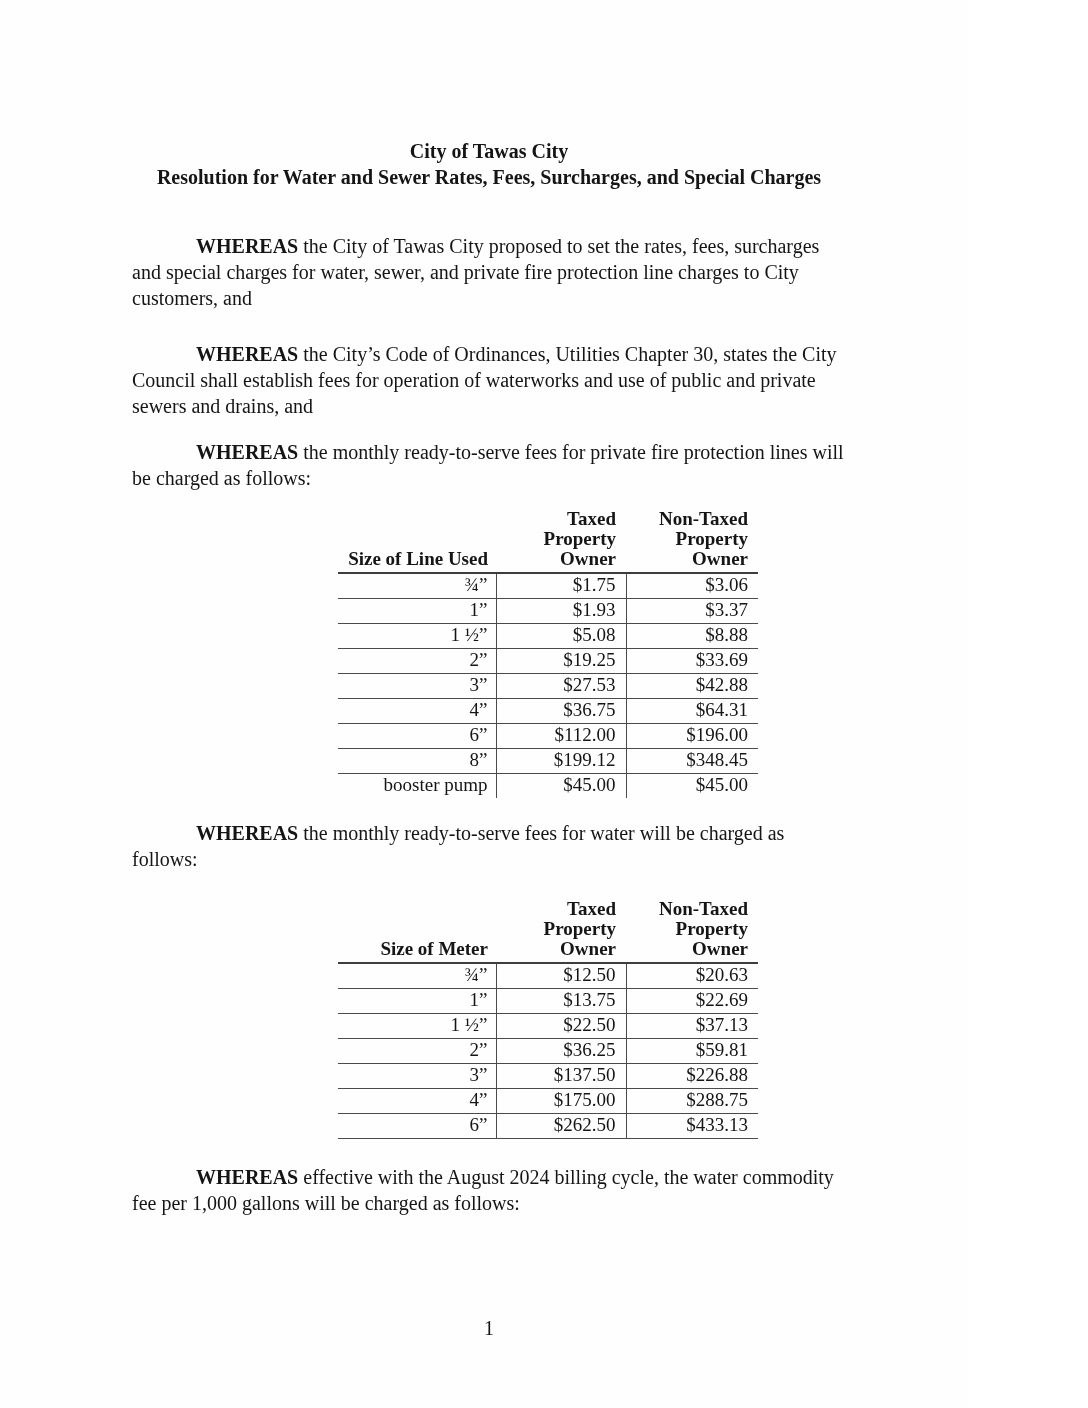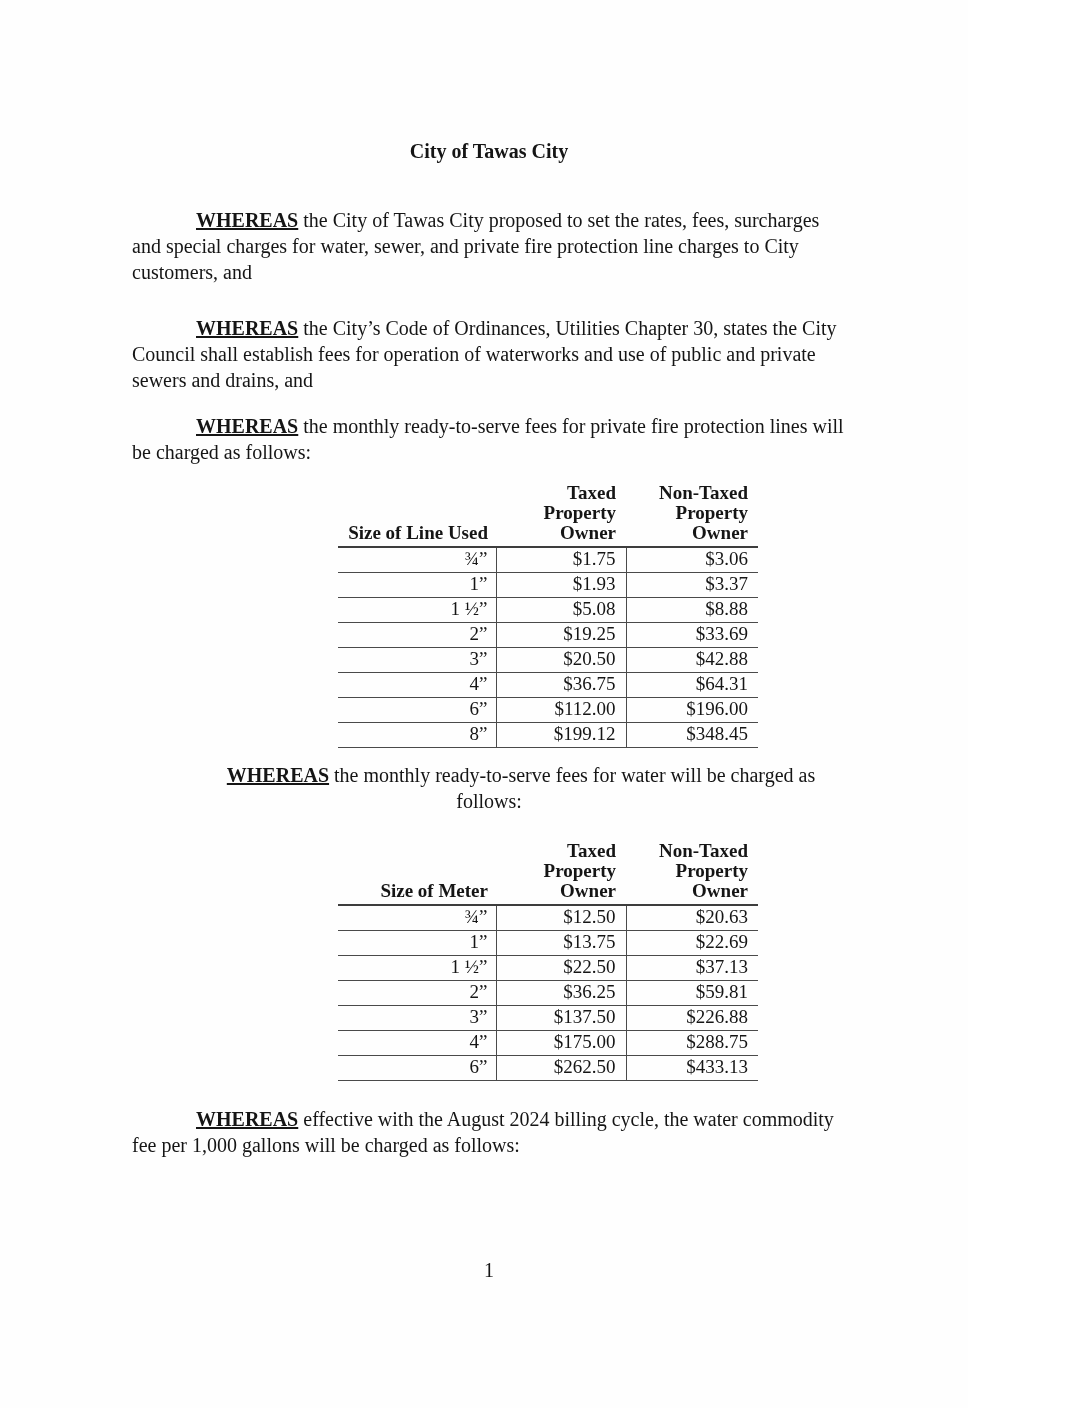--- a/index.html
+++ b/index.html
@@ -19,25 +19,25 @@
     font-weight: bold;
     font-size: 20px;
     line-height: 26px;
   }
   .par {
     font-size: 20px;
     line-height: 26px;
     text-indent: 64px;
     text-align: left;
   }
-  .par .lead { font-weight: bold; text-decoration: underline; }
+  .par .lead { font-weight: bold; }
   .par-1 { margin-top: 43px; }
   .par-2 { margin-top: 30px; }
   .par-3 { margin-top: 20px; }
-  .par-4 { margin-top: 14px; text-align: center; }
+  .par-4 { margin-top: 22px; }
   .par-5 { margin-top: 25px; }
 
   table.rates {
     border-collapse: collapse;
     margin-left: 206px;
     font-size: 19px;
     color: #151515;
     table-layout: fixed;
   }
   table.rates.t1 { margin-top: 18px; }
@@ -71,20 +71,21 @@
     margin-top: 101px;
   }
 </style>
 </head>
 <body>
 
 <div class="page">
 
   <div class="doc-title">
     <div>City of Tawas City</div>
+    <div>Resolution for Water and Sewer Rates, Fees, Surcharges, and Special Charges</div>
   </div>
 
   <p class="par par-1"><span class="lead">WHEREAS</span><span> the City of Tawas City proposed to set the rates, fees, surcharges and special charges for water, sewer, and private fire protection line charges to City customers, and</span></p>
 
   <p class="par par-2"><span class="lead">WHEREAS</span><span> the City’s Code of Ordinances, Utilities Chapter 30, states the City Council shall establish fees for operation of waterworks and use of public and private sewers and drains, and</span></p>
 
   <p class="par par-3"><span class="lead">WHEREAS</span><span> the monthly ready-to-serve fees for private fire protection lines will be charged as follows:</span></p>
 
   <table class="rates t1">
     <colgroup>
@@ -123,37 +124,42 @@
         <td class="c2">$5.08</td>
         <td class="c3">$8.88</td>
       </tr>
       <tr>
         <td class="c1">2”</td>
         <td class="c2">$19.25</td>
         <td class="c3">$33.69</td>
       </tr>
       <tr>
         <td class="c1">3”</td>
-        <td class="c2">$20.50</td>
+        <td class="c2">$27.53</td>
         <td class="c3">$42.88</td>
       </tr>
       <tr>
         <td class="c1">4”</td>
         <td class="c2">$36.75</td>
         <td class="c3">$64.31</td>
       </tr>
       <tr>
         <td class="c1">6”</td>
         <td class="c2">$112.00</td>
         <td class="c3">$196.00</td>
       </tr>
       <tr>
         <td class="c1">8”</td>
         <td class="c2">$199.12</td>
         <td class="c3">$348.45</td>
+      </tr>
+      <tr class="no-bottom">
+        <td class="c1">booster pump</td>
+        <td class="c2">$45.00</td>
+        <td class="c3">$45.00</td>
       </tr>
     </tbody>
   </table>
 
   <p class="par par-4"><span class="lead">WHEREAS</span><span> the monthly ready-to-serve fees for water will be charged as follows:</span></p>
 
   <table class="rates t2">
     <colgroup>
         <col class="c1">
         <col class="c2">

